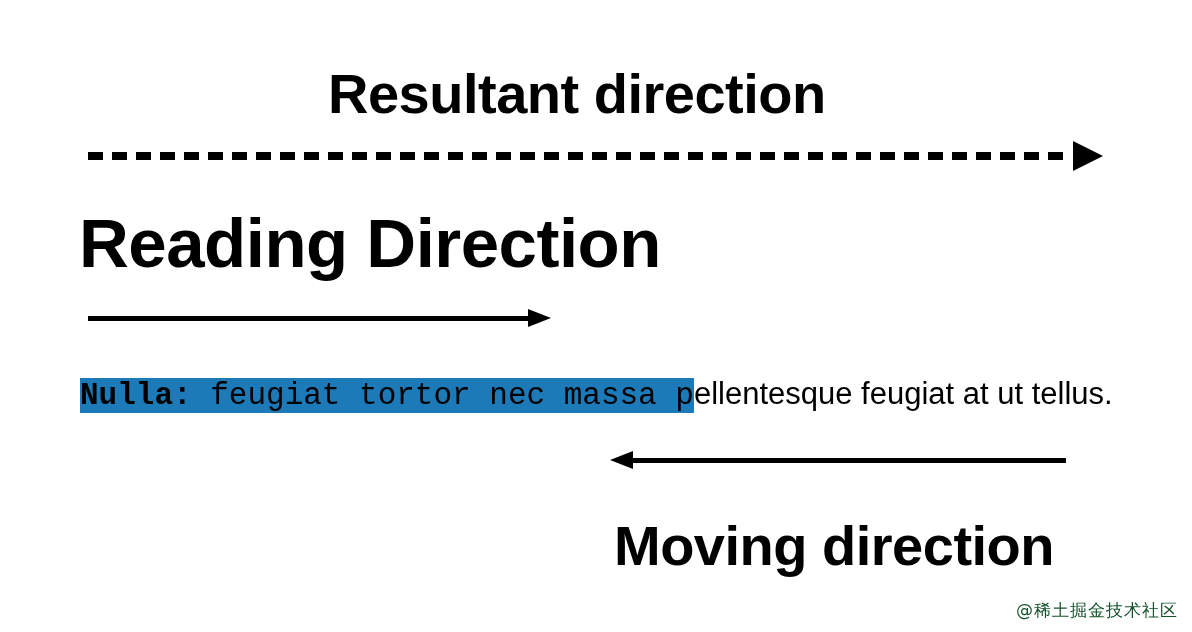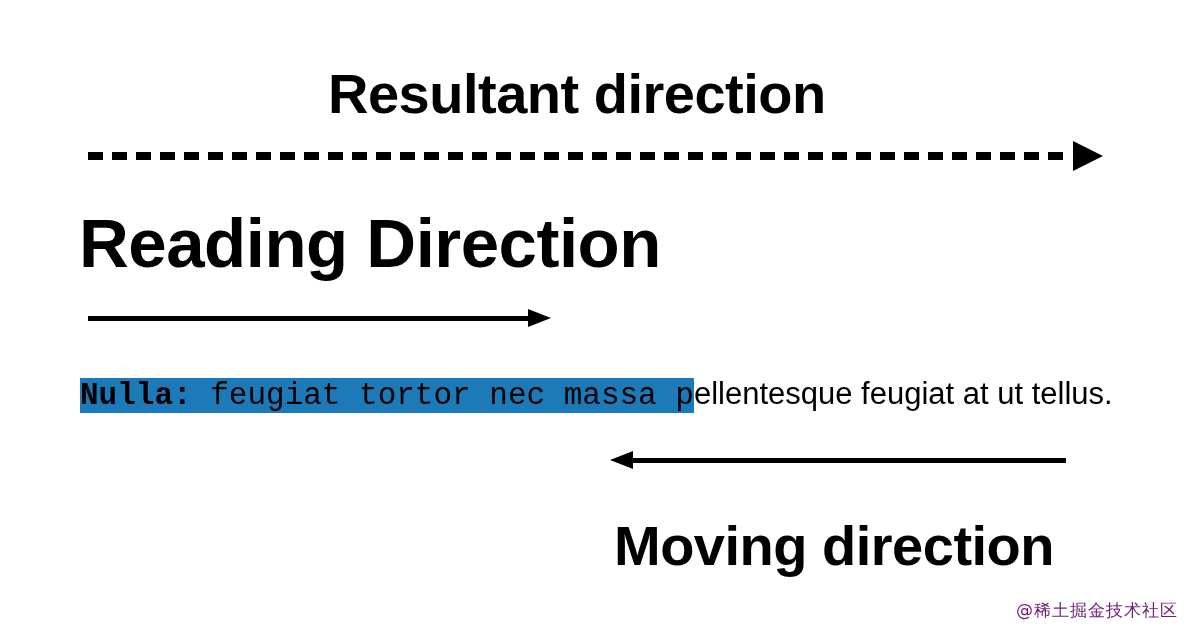--- a/index.html
+++ b/index.html
@@ -154,21 +154,21 @@
     font-weight: bold;
   }
 
   
   #watermark {
     position: absolute;
     right: 14px;
     bottom: 10px;
     font-family: "DejaVu Sans", sans-serif;
     font-size: 17px;
-    color: #701a75;
+    color: #14532d;
     letter-spacing: 1px;
     white-space: nowrap;
   }
 </style>
 </head>
 <body>
 
 <div id="canvas">
 
   <div class="heading" id="resultant-title">Resultant direction</div>

